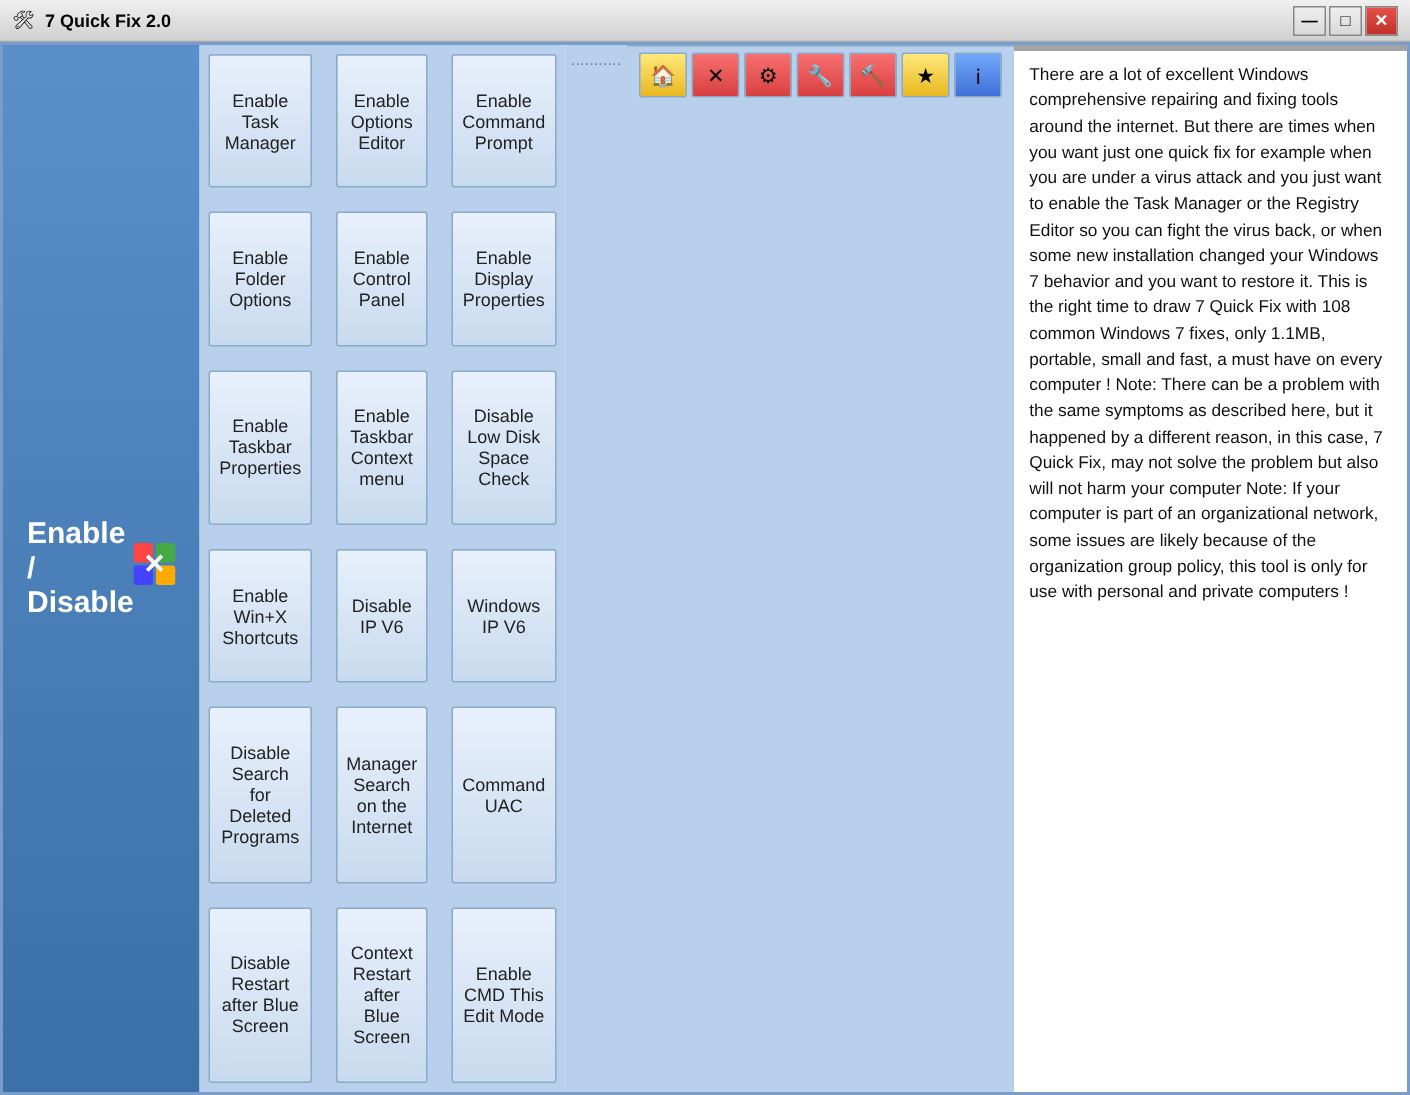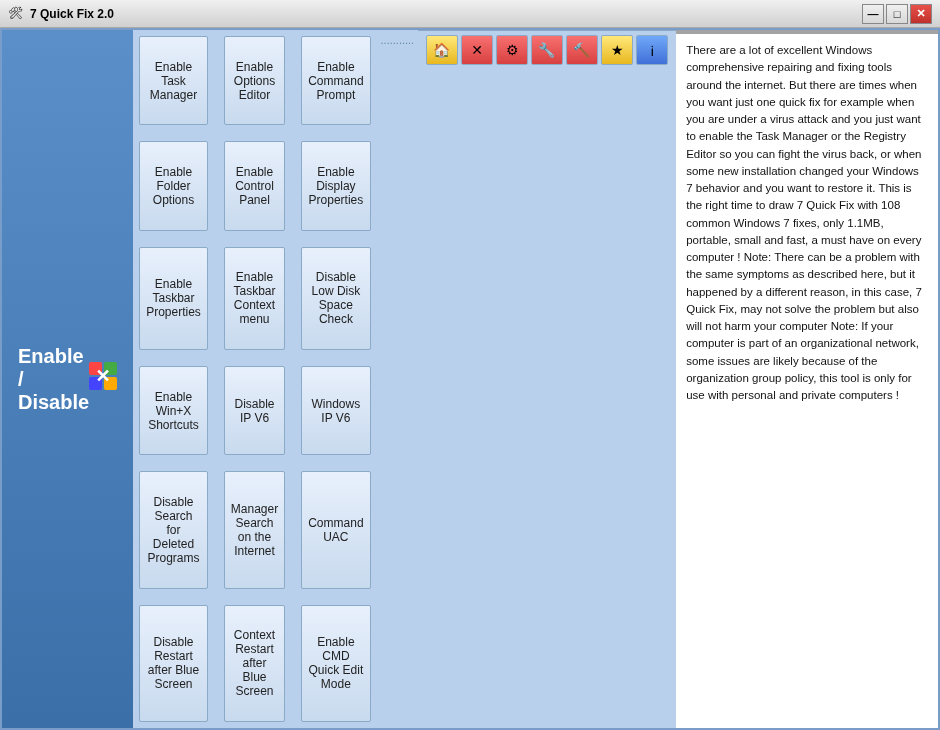--- a/index.html
+++ b/index.html
@@ -167,21 +167,21 @@
       <button class="fix-button">Enable Taskbar Context menu</button>
       <button class="fix-button">Disable Low Disk Space Check</button>
       <button class="fix-button">Enable Win+X Shortcuts</button>
       <button class="fix-button">Disable IP V6</button>
       <button class="fix-button">Windows IP V6</button>
       <button class="fix-button">Disable Search for Deleted Programs</button>
       <button class="fix-button">Manager Search on the Internet</button>
       <button class="fix-button">Command UAC</button>
       <button class="fix-button">Disable Restart after Blue Screen</button>
       <button class="fix-button">Context Restart after Blue Screen</button>
-      <button class="fix-button">Enable CMD Quick Edit Mode</button>
+      <button class="fix-button">Enable CMD This Edit Mode</button>
     </div>
 
   <div class="dots-row">...........</div>
 
   <div class="toolbar-row" id="toolbar-row">
   <button class="toolbar-icon-btn ti-yellow">🏠</button>
       <button class="toolbar-icon-btn ti-red">✕</button>
       <button class="toolbar-icon-btn ti-red">⚙</button>
       <button class="toolbar-icon-btn ti-red">🔧</button>
       <button class="toolbar-icon-btn ti-red">🔨</button>

